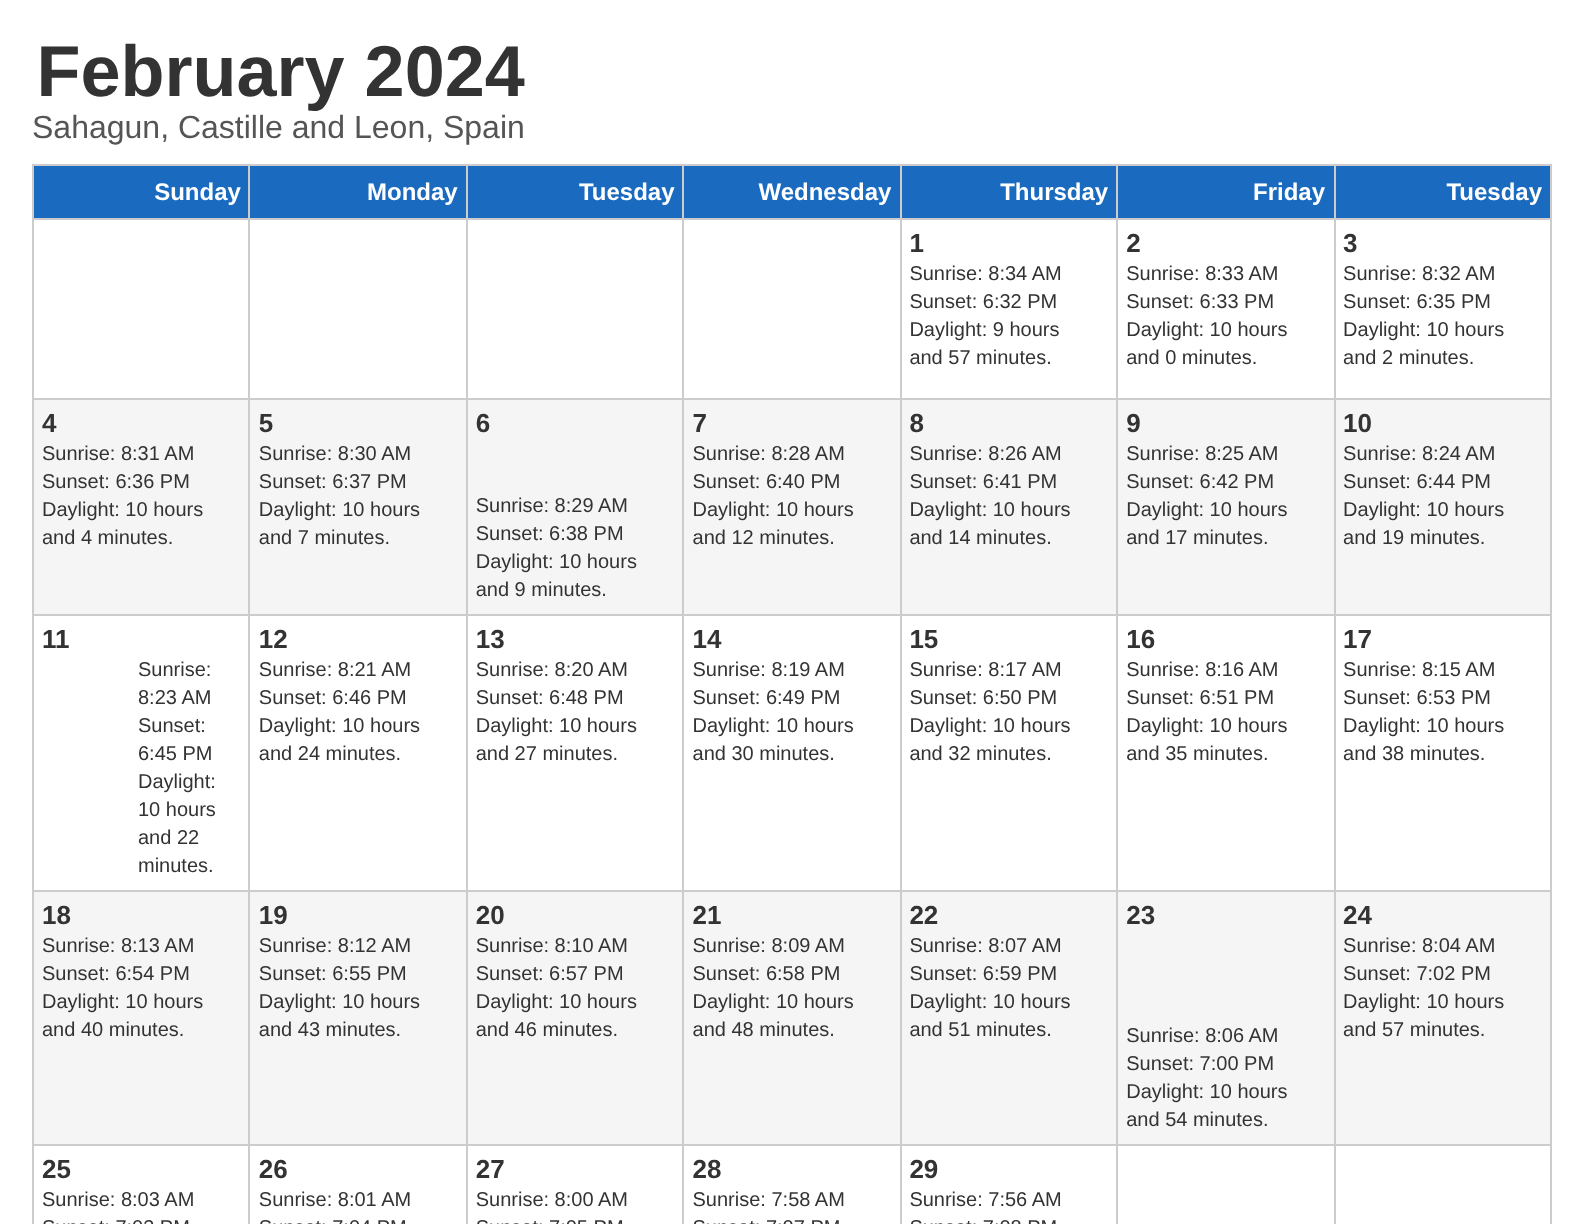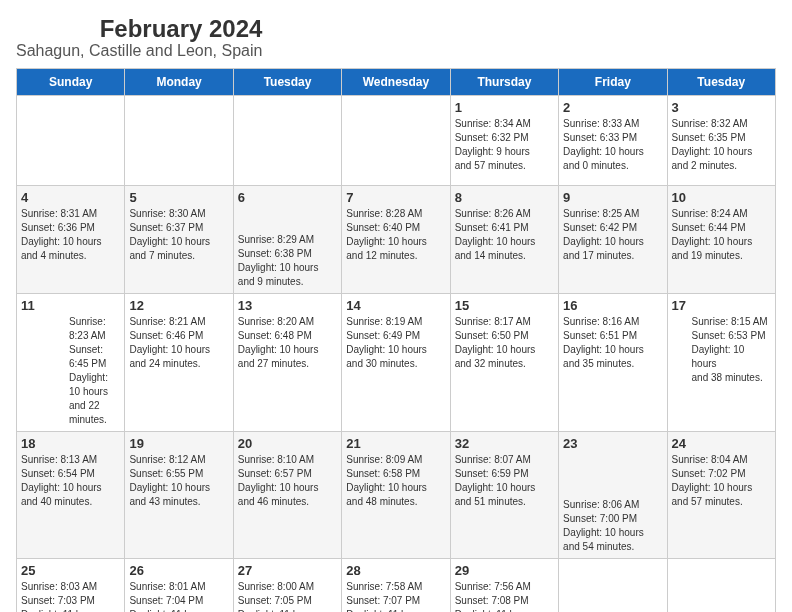--- a/index.html
+++ b/index.html
@@ -29,41 +29,41 @@
     .logo-blue { color: #1a6bbf; }
     .logo-bird {
       width: 30px;
       height: 30px;
       margin-left: 2px;
     }
     .title-block {
       text-align: right;
     }
     .month-title {
-      font-size: 24px;
+      font-size: 36px;
       font-weight: bold;
       color: #333;
       line-height: 1.1;
     }
     .location-title {
       font-size: 16px;
       color: #555;
     }
     .calendar {
       width: 100%;
       border-collapse: collapse;
       table-layout: fixed;
     }
     .calendar th {
       background-color: #1a6bbf;
       color: #fff;
       font-size: 12px;
       font-weight: bold;
       padding: 6px 4px;
-      text-align: center;
+      text-align: right;
       border: 1px solid #ccc;
     }
     .calendar td {
       border: 1px solid #ccc;
       vertical-align: top;
       padding: 4px;
       font-size: 10px;
       color: #333;
       height: 90px;
       background: #fff;
@@ -225,21 +225,21 @@
         </td>
         <td>
           <div class="day-number">16</div>
           <div class="day-info" style="white-space: pre-line;">Sunrise: 8:16 AM
 Sunset: 6:51 PM
 Daylight: 10 hours
 and 35 minutes.</div>
         </td>
         <td>
           <div class="day-number">17</div>
-          <div class="day-info" style="white-space: pre-line; margin-left: 20px;">Sunrise: 8:15 AM
+          <div class="day-info" style="white-space: pre-line;">Sunrise: 8:15 AM
 Sunset: 6:53 PM
 Daylight: 10 hours
 and 38 minutes.</div>
         </td>
       </tr>
       <tr>
         <td>
           <div class="day-number">18</div>
           <div class="day-info" style="white-space: pre-line;">Sunrise: 8:13 AM
 Sunset: 6:54 PM
@@ -261,21 +261,21 @@
 and 46 minutes.</div>
         </td>
         <td>
           <div class="day-number">21</div>
           <div class="day-info" style="white-space: pre-line;">Sunrise: 8:09 AM
 Sunset: 6:58 PM
 Daylight: 10 hours
 and 48 minutes.</div>
         </td>
         <td>
-          <div class="day-number">32</div>
+          <div class="day-number">22</div>
           <div class="day-info" style="white-space: pre-line;">Sunrise: 8:07 AM
 Sunset: 6:59 PM
 Daylight: 10 hours
 and 51 minutes.</div>
         </td>
         <td>
           <div class="day-number">23</div>
           <div class="day-info" style="white-space: pre-line; margin-top: 47px;">Sunrise: 8:06 AM
 Sunset: 7:00 PM
 Daylight: 10 hours

